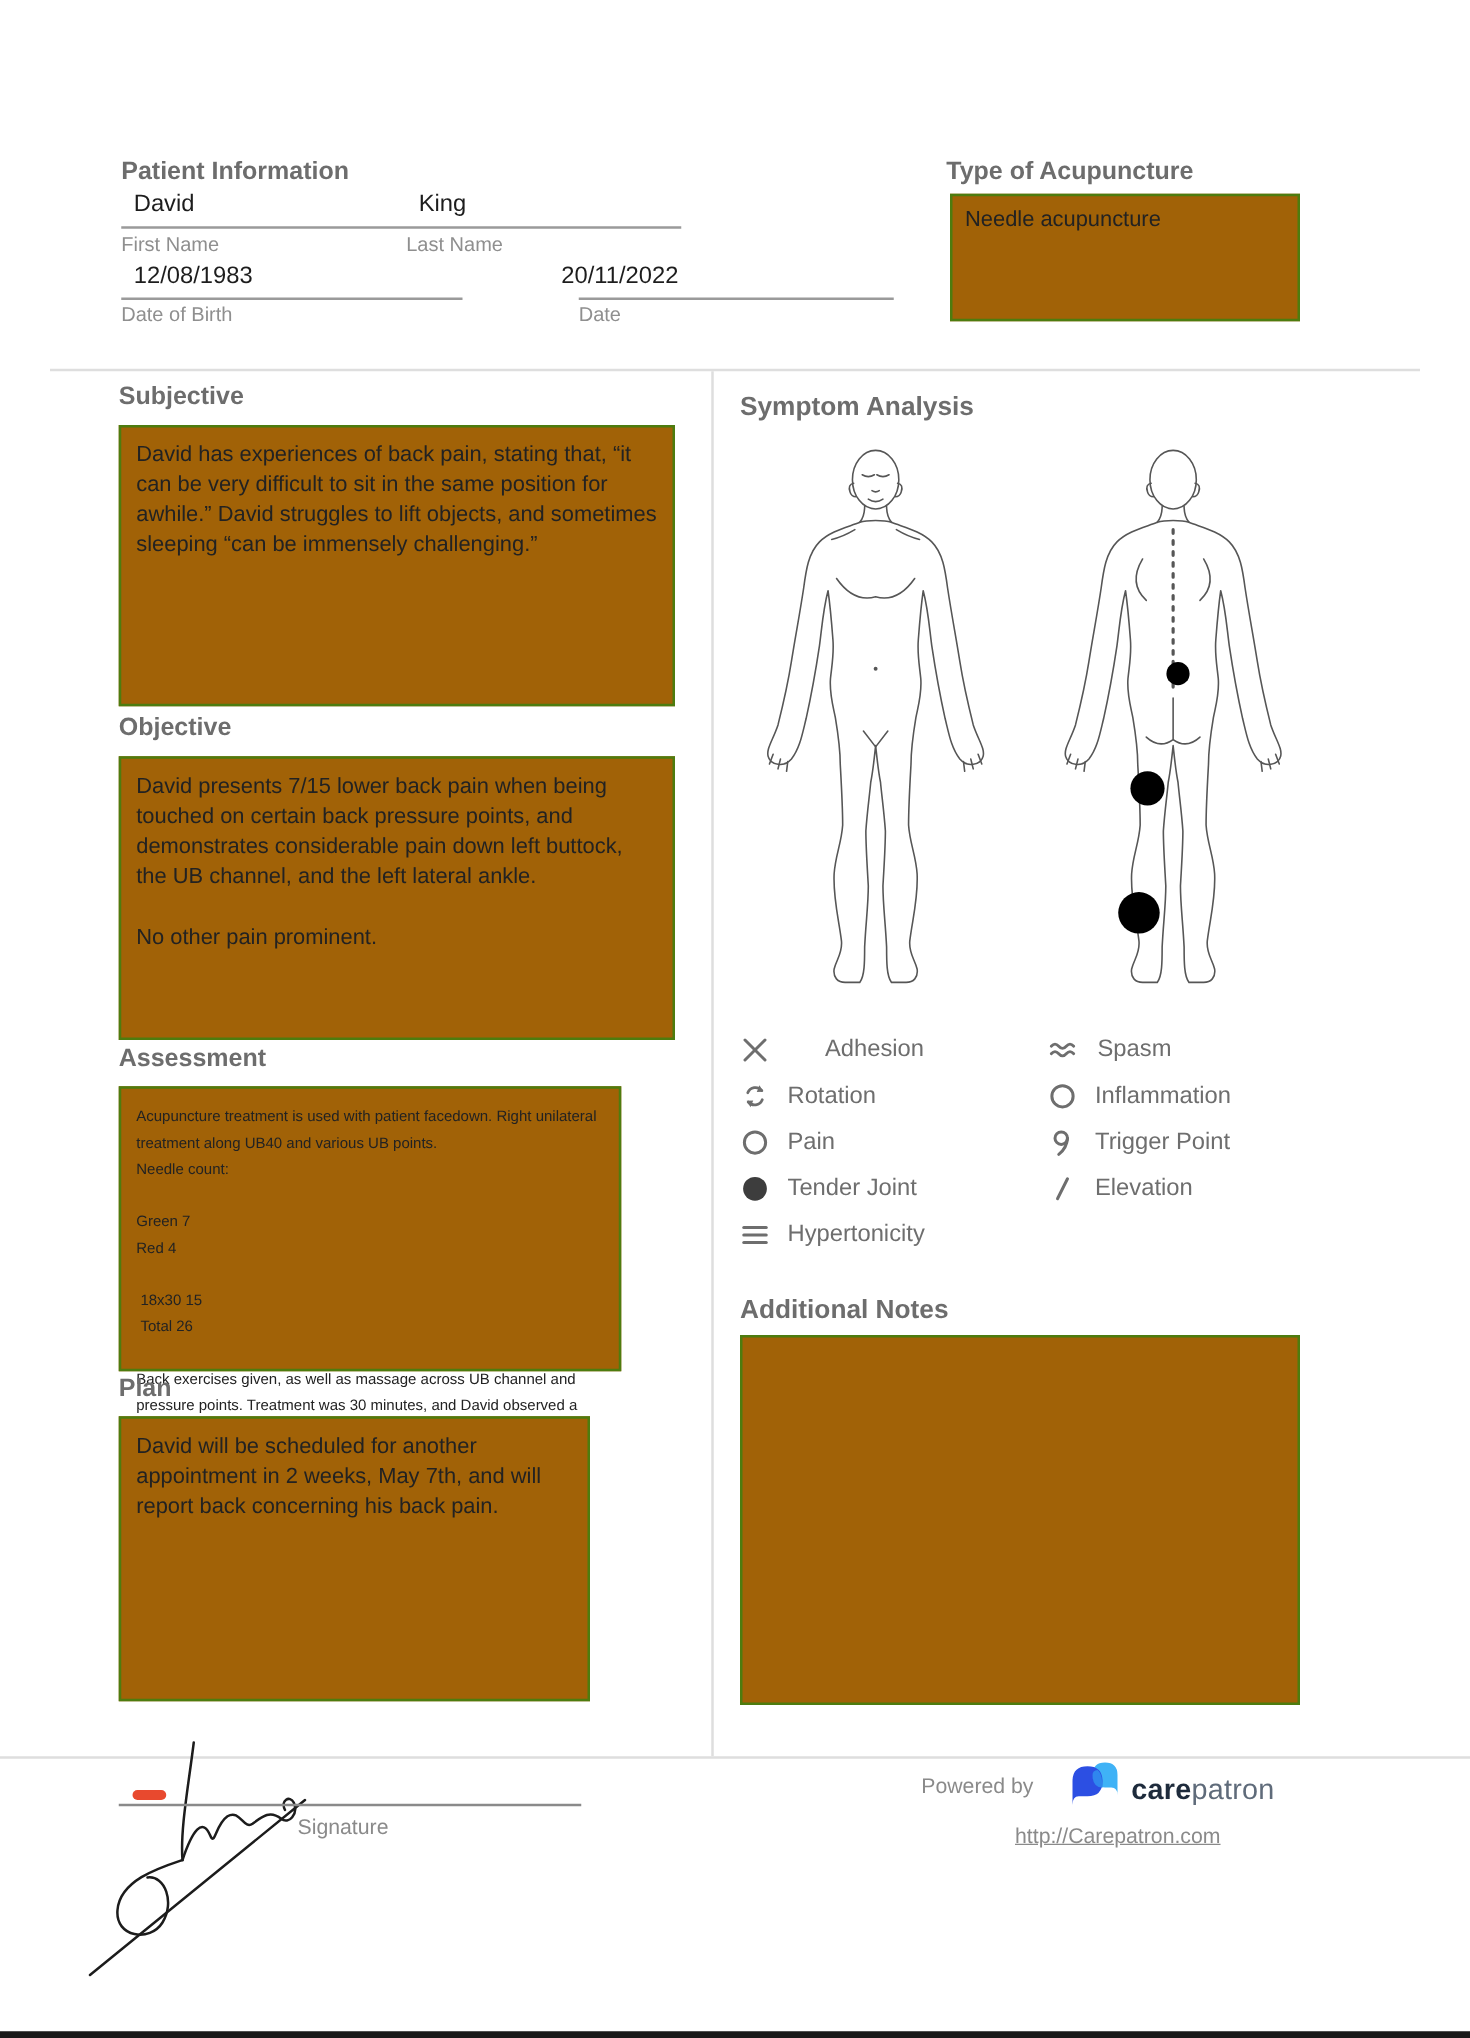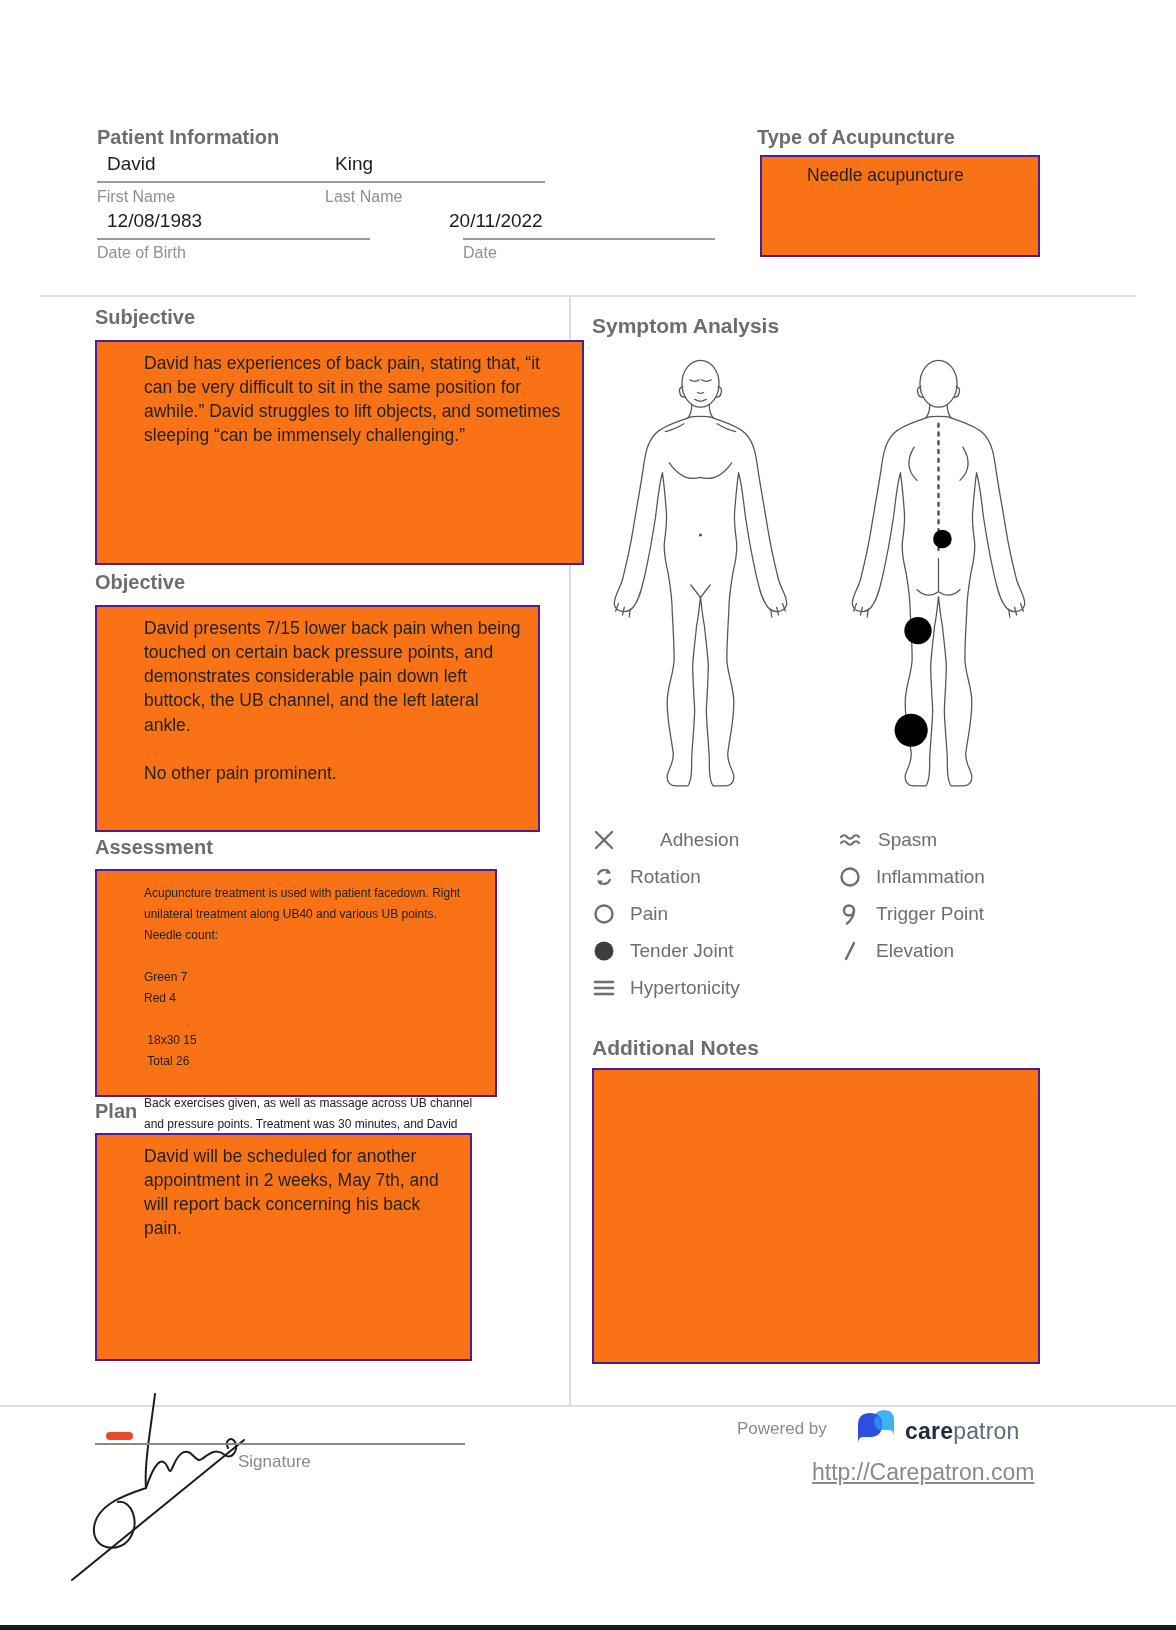--- a/index.html
+++ b/index.html
@@ -10,35 +10,35 @@
   .title { position:absolute; top:52px; left:0; width:1130px; text-align:center;
            font-size:31px; font-weight:bold; color:#111; letter-spacing:.2px; }
 
   .sec-heading { position:absolute; font-size:20px; font-weight:bold; color:#6d6d6d; }
   .big-heading { font-size:21px; }
 
   .field-value { position:absolute; font-size:19px; color:#1d1d1d; }
   .field-label { position:absolute; font-size:16px; color:#8f8f8f; }
   .u-line { position:absolute; height:2px; background:#9a9a9a; }
 
-  .box { position:absolute; border:2px solid #4c1d95; background:#f97316;padding-left:35px; }
+  .box { position:absolute; border:2px solid #4d7c0f; background:#a16207; }
   .box-text { padding:9px 12px; font-size:17.5px; line-height:1.38; color:#222;
               white-space:pre-wrap; }
   .box-text.small { font-size:12px; line-height:1.75; padding:12px 12px; }
 
   .divider-h { position:absolute; background:#dedede; height:2px; }
   .divider-v { position:absolute; background:#dedede; width:2px; }
 
   .legend-item { position:absolute; display:flex; align-items:center; gap:14px; }
   .legend-item svg { flex:0 0 auto; }
   .legend-label { font-size:19px; color:#6e6e6e; }
 
   .footer-gray { position:absolute; font-size:17px; color:#8a8a8a; }
   .sig-label { position:absolute; font-size:17px; color:#8a8a8a; }
-  .url { position:absolute; font-size:23px; color:#8a8a8a; text-decoration:underline; }
+  .url { position:absolute; font-size:17px; color:#8a8a8a; text-decoration:underline; }
 
   .brand { position:absolute; font-size:23px; letter-spacing:.2px; }
   .brand .care { font-weight:bold; color:#1e2b3c; }
   .brand .patron { font-weight:normal; color:#5f6b7a; }
 
   .bottom-edge { position:absolute; left:0; bottom:0; width:100%; height:5px; background:#1a1a1a; }
 </style>
 </head>
 <body>
 
@@ -62,21 +62,21 @@
 
   <div class="sec-heading" style="left:757px; top:126px;">Type of Acupuncture</div>
   <div class="box" style="left:760px; top:155px; width:280px; height:102px;">
     <div class="box-text" style="padding:6px 10px;">Needle acupuncture</div>
   </div>
 
   <div class="divider-h" style="left:40px; top:295px; width:1096px;"></div>
   <div class="divider-v" style="left:569px; top:297px; height:1108px;"></div>
 
   <div class="sec-heading" style="left:95px; top:306px;">Subjective</div>
-  <div class="box" style="left:95px; top:340px; width:489px; height:225px;">
+  <div class="box" style="left:95px; top:340px; width:445px; height:225px;">
     <div class="box-text">David has experiences of back pain, stating that, “it can be very difficult to sit in the same position for awhile.” David struggles to lift objects, and sometimes sleeping “can be immensely challenging.”</div>
   </div>
 
   <div class="sec-heading" style="left:95px; top:571px;">Objective</div>
   <div class="box" style="left:95px; top:605px; width:445px; height:227px;">
     <div class="box-text">David presents 7/15 lower back pain when being touched on certain back pressure points, and demonstrates considerable pain down left buttock, the UB channel, and the left lateral ankle.
 
 No other pain prominent.</div>
   </div>
 

